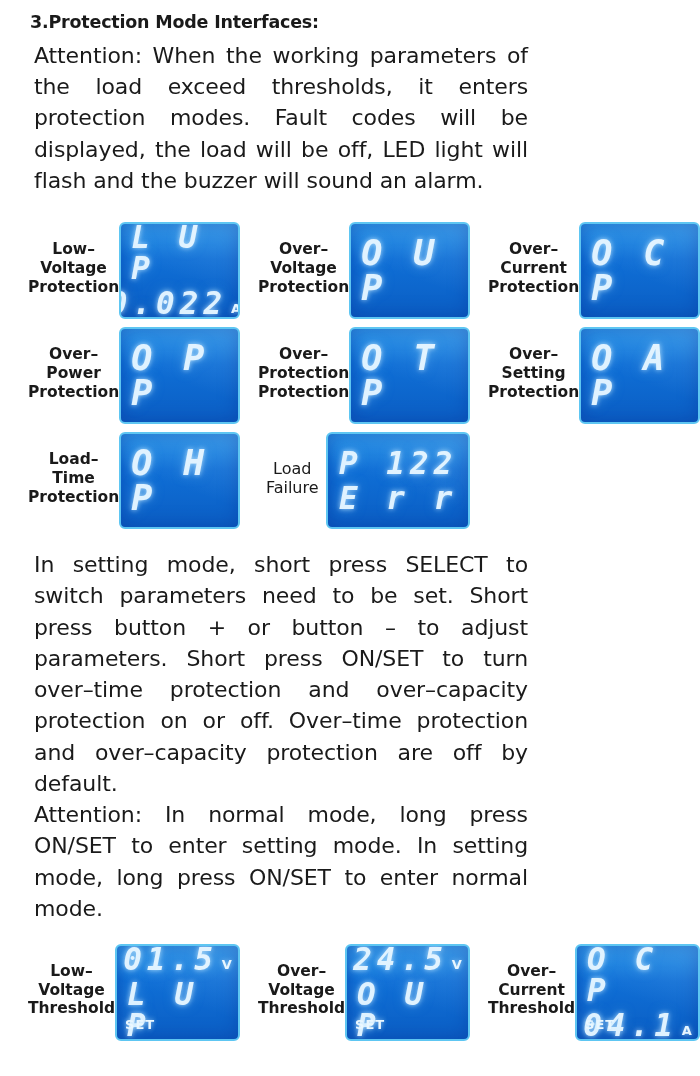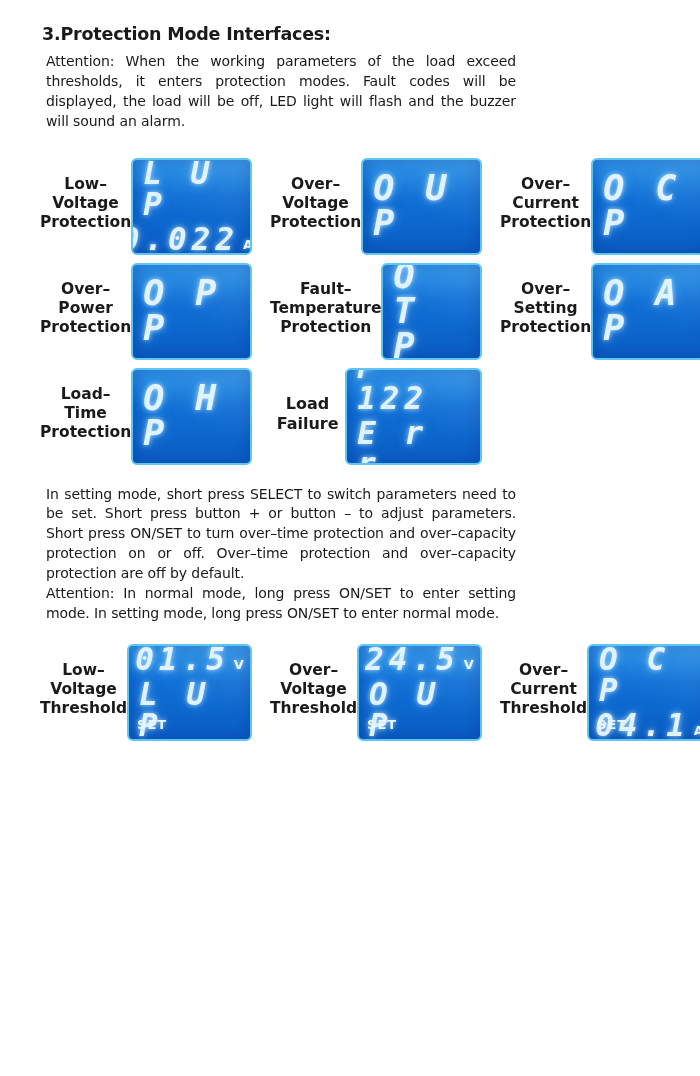--- a/index.html
+++ b/index.html
@@ -11,32 +11,32 @@
     height: 1076px;
     background: #ffffff;
     font-family: "DejaVu Sans", sans-serif;
     color: #1a1a1a;
     overflow: hidden;
   }
   .page {
     position: relative;
     width: 564px;
     height: 1076px;
-    padding: 12px;
+    padding: 0;
     box-sizing: border-box;
   }
   .section-heading {
     font-size: 17.5px;
     font-weight: 700;
     margin: 0 0 8px 0;
     padding-left: 30px;
     letter-spacing: -0.2px;
   }
   .para {
-    font-size: 14px;
+    font-size: 22px;
     line-height: 1.42;
     margin: 0;
     padding: 0 36px 0 34px;
     text-align: justify;
     text-justify: inter-word;
     letter-spacing: -0.1px;
   }
   .lcd-cell {
     width: 212px;
     margin: 0 8px 8px 10px;
@@ -45,21 +45,21 @@
     align-items: center;
   }
   .lcd-caption {
     font-size: 15.5px;
     font-weight: 700;
     text-align: center;
     line-height: 1.22;
     margin-bottom: 5px;
     white-space: pre-line;
   }
-  .lcd-caption.light { font-weight: 700; font-size: 16px; }
+  .lcd-caption.light { font-weight: 400; font-size: 16px; }
 
   .lcd {
     position: relative;
     width: 200px;
     height: 97px;
     border-radius: 6px;
     box-sizing: border-box;
     overflow: hidden;
     background:
       linear-gradient(180deg, #1f8fe8 0%, #0f6fd6 38%, #0b5ec4 100%);
@@ -200,21 +200,21 @@
       <div class="lcd">
         <div class="lcd-inner">
           <div class="seg-row one-line">
             <span class="seg seg-big">O P P</span>
           </div>
         </div>
       </div>
     </div>
 
     <div class="lcd-cell">
-      <div class="lcd-caption">Fault–Temperature
+      <div class="lcd-caption">Over–Protection
 Protection</div>
       <div class="lcd">
         <div class="lcd-inner">
           <div class="seg-row one-line">
             <span class="seg seg-big">O T P</span>
           </div>
         </div>
       </div>
     </div>
 

